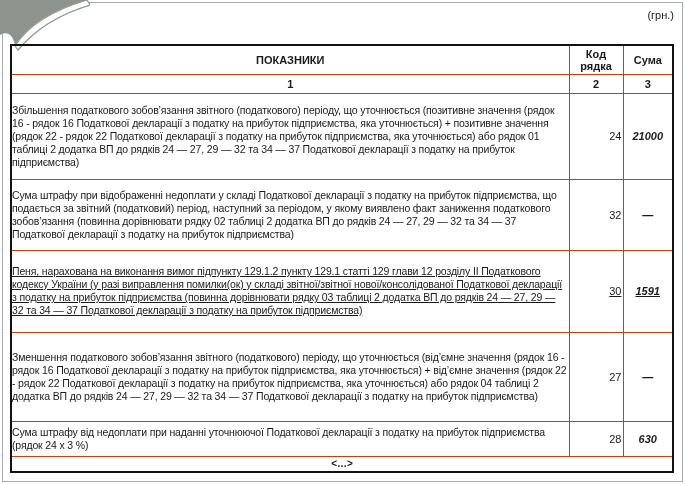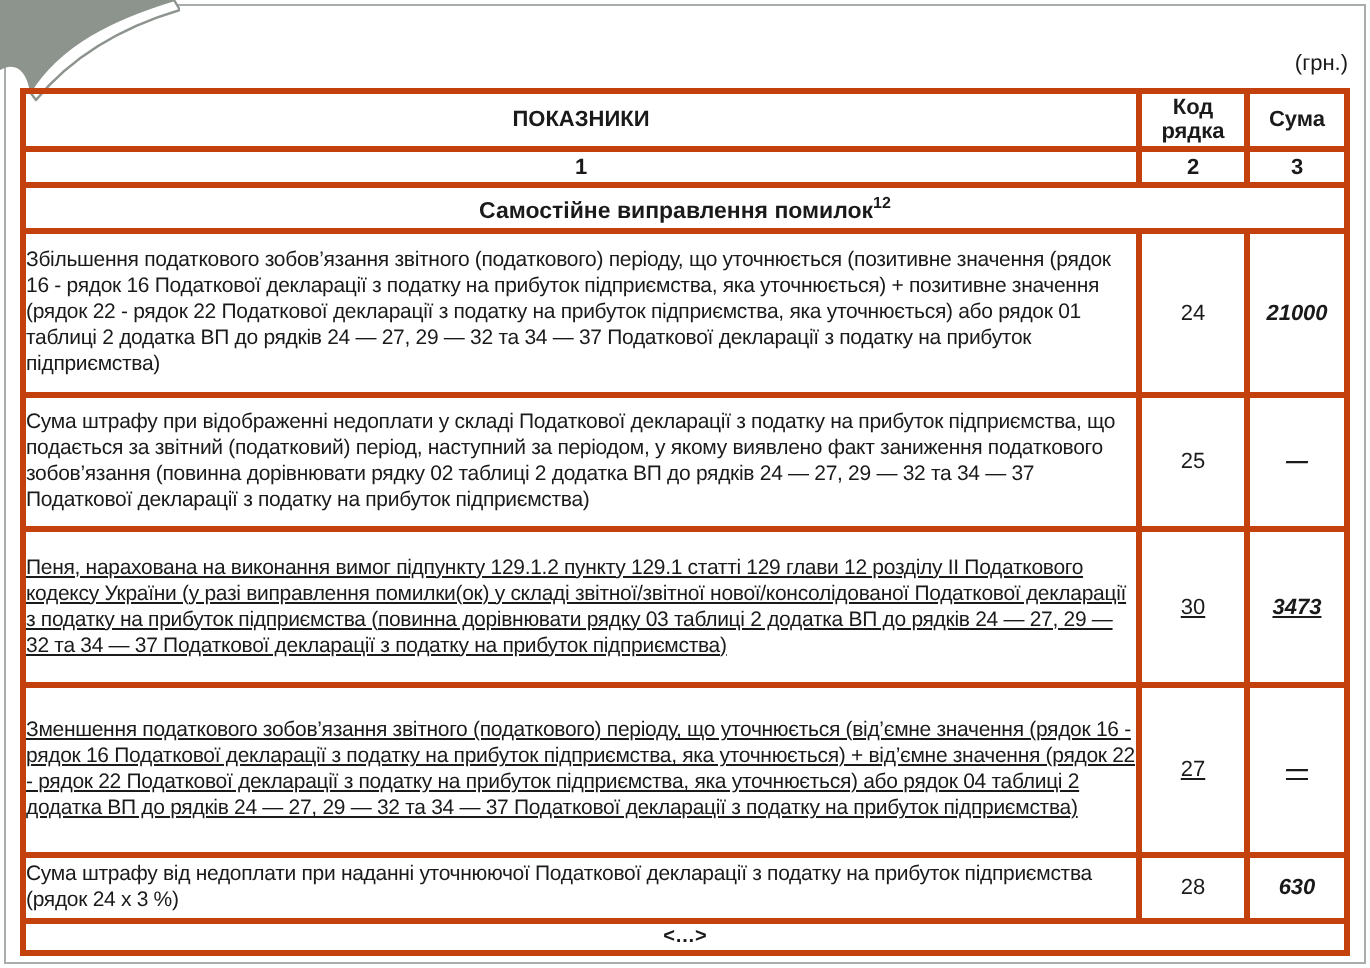--- a/index.html
+++ b/index.html
@@ -3,48 +3,48 @@
 <meta charset="utf-8">
 <style>
   html,body{margin:0;padding:0;background:#fff;}
   .screen{
     position:relative;width:685px;height:484px;background:#fff;overflow:hidden;
     font-family:"Liberation Sans",sans-serif;color:#1a1a1a;
   }
   .page-edge{position:absolute;inset:2px;border:1px solid #a8aeab;pointer-events:none;}
   .fold{position:absolute;left:0;top:0;width:90px;height:56px;}
   .unit-label{
-    position:absolute;top:26px;right:11px;font-size:11px;color:#1a1a1a;
+    position:absolute;top:9px;right:11px;font-size:11px;color:#1a1a1a;
   }
   table.main{
     position:absolute;left:10px;top:44px;width:662px;height:429px;
     border-collapse:collapse;table-layout:fixed;
     border:2px solid #111;
   }
-  table.main td{border:3px solid #c2410c;overflow:hidden;}
+  table.main td{border:1px solid #c2410c;overflow:hidden;}
   col.c1{width:558px;} col.c2{width:54px;} col.c3{width:50px;}
   .hdr td{
     text-align:center;vertical-align:middle;font-weight:bold;font-size:11px;line-height:12px;
     border-bottom:2px solid #111;
   }
   .hdr{height:28px;}
   .nums{height:18px;}
   .nums td{text-align:center;vertical-align:middle;font-weight:bold;font-size:11px;border-bottom:2px solid #111;}
   .section{height:23px;}
   .section td{text-align:center;vertical-align:middle;font-weight:bold;font-size:11.5px;}
   .section sup{font-size:8px;}
   td.ind{
     text-align:left;vertical-align:middle;padding:2px 0;
     font-size:10.5px;line-height:13px;letter-spacing:-0.15px;
   }
-  td.code{text-align:center;vertical-align:middle;font-size:11px;}
+  td.code{text-align:right;vertical-align:middle;font-size:11px;}
   td.sum{text-align:center;vertical-align:middle;font-size:11px;font-weight:bold;font-style:italic;}
   tr.footer{height:15px;}
   tr.footer td{text-align:center;vertical-align:middle;font-size:10px;font-weight:bold;}
-  tr.r24{height:82px;} tr.r25{height:67px;} tr.r26{height:78px;text-decoration:underline;} tr.r27{height:85px;text-decoration:underline;} tr.r28{height:33px;}
+  tr.r24{height:82px;} tr.r25{height:67px;} tr.r26{height:78px;text-decoration:underline;} tr.r27{height:85px;} tr.r28{height:33px;}
 </style>
 </head>
 <body>
 
 <div class="screen">
 
   <div class="page-edge"></div>
 
   <svg class="fold" viewBox="0 0 90 56" aria-hidden="true">
     <path d="M0 0 H87 C57 9 30 22 15 46 C13 34 7 31 0 35 Z" fill="#8d948e"></path>
@@ -66,40 +66,37 @@
       <td>Код рядка</td>
       <td>Сума</td>
     </tr>
 
     <tr class="nums">
       <td>1</td>
       <td>2</td>
       <td>3</td>
     </tr>
 
-    <tr class="section">
-      <td colspan="3"><span>Самостійне виправлення помилок</span><sup>12</sup></td>
-    </tr>
 
     <tr class="r24">
       <td class="ind">Збільшення податкового зобов’язання звітного (податкового) періоду, що уточнюється (позитивне значення (рядок 16 - рядок 16 Податкової декларації з податку на прибуток підприємства, яка уточнюється) + позитивне значення (рядок 22 - рядок 22 Податкової декларації з податку на прибуток підприємства, яка уточнюється) або рядок 01 таблиці 2 додатка ВП до рядків 24 — 27, 29 — 32 та 34 — 37 Податкової декларації з податку на прибуток підприємства)</td>
       <td class="code">24</td>
       <td class="sum">21000</td>
     </tr>
 
     <tr class="r25">
       <td class="ind">Сума штрафу при відображенні недоплати у складі Податкової декларації з податку на прибуток підприємства, що подається за звітний (податковий) період, наступний за періодом, у якому виявлено факт заниження податкового зобов’язання (повинна дорівнювати рядку 02 таблиці 2 додатка ВП до рядків 24 — 27, 29 — 32 та 34 — 37 Податкової декларації з податку на прибуток підприємства)</td>
-      <td class="code">25</td>
+      <td class="code">32</td>
       <td class="sum">—</td>
     </tr>
 
     <tr class="r26">
       <td class="ind">Пеня, нарахована на виконання вимог підпункту 129.1.2 пункту 129.1 статті 129 глави 12 розділу II Податкового кодексу України (у разі виправлення помилки(ок) у складі звітної/звітної нової/консолідованої Податкової декларації з податку на прибуток підприємства (повинна дорівнювати рядку 03 таблиці 2 додатка ВП до рядків 24 — 27, 29 — 32 та 34 — 37 Податкової декларації з податку на прибуток підприємства)</td>
       <td class="code">30</td>
-      <td class="sum">3473</td>
+      <td class="sum">1591</td>
     </tr>
 
     <tr class="r27">
       <td class="ind">Зменшення податкового зобов’язання звітного (податкового) періоду, що уточнюється (від’ємне значення (рядок 16 - рядок 16 Податкової декларації з податку на прибуток підприємства, яка уточнюється) + від’ємне значення (рядок 22 - рядок 22 Податкової декларації з податку на прибуток підприємства, яка уточнюється) або рядок 04 таблиці 2 додатка ВП до рядків 24 — 27, 29 — 32 та 34 — 37 Податкової декларації з податку на прибуток підприємства)</td>
       <td class="code">27</td>
       <td class="sum">—</td>
     </tr>
 
     <tr class="r28">
       <td class="ind">Сума штрафу від недоплати при наданні уточнюючої Податкової декларації з податку на прибуток підприємства (рядок 24 х 3 %)</td>

